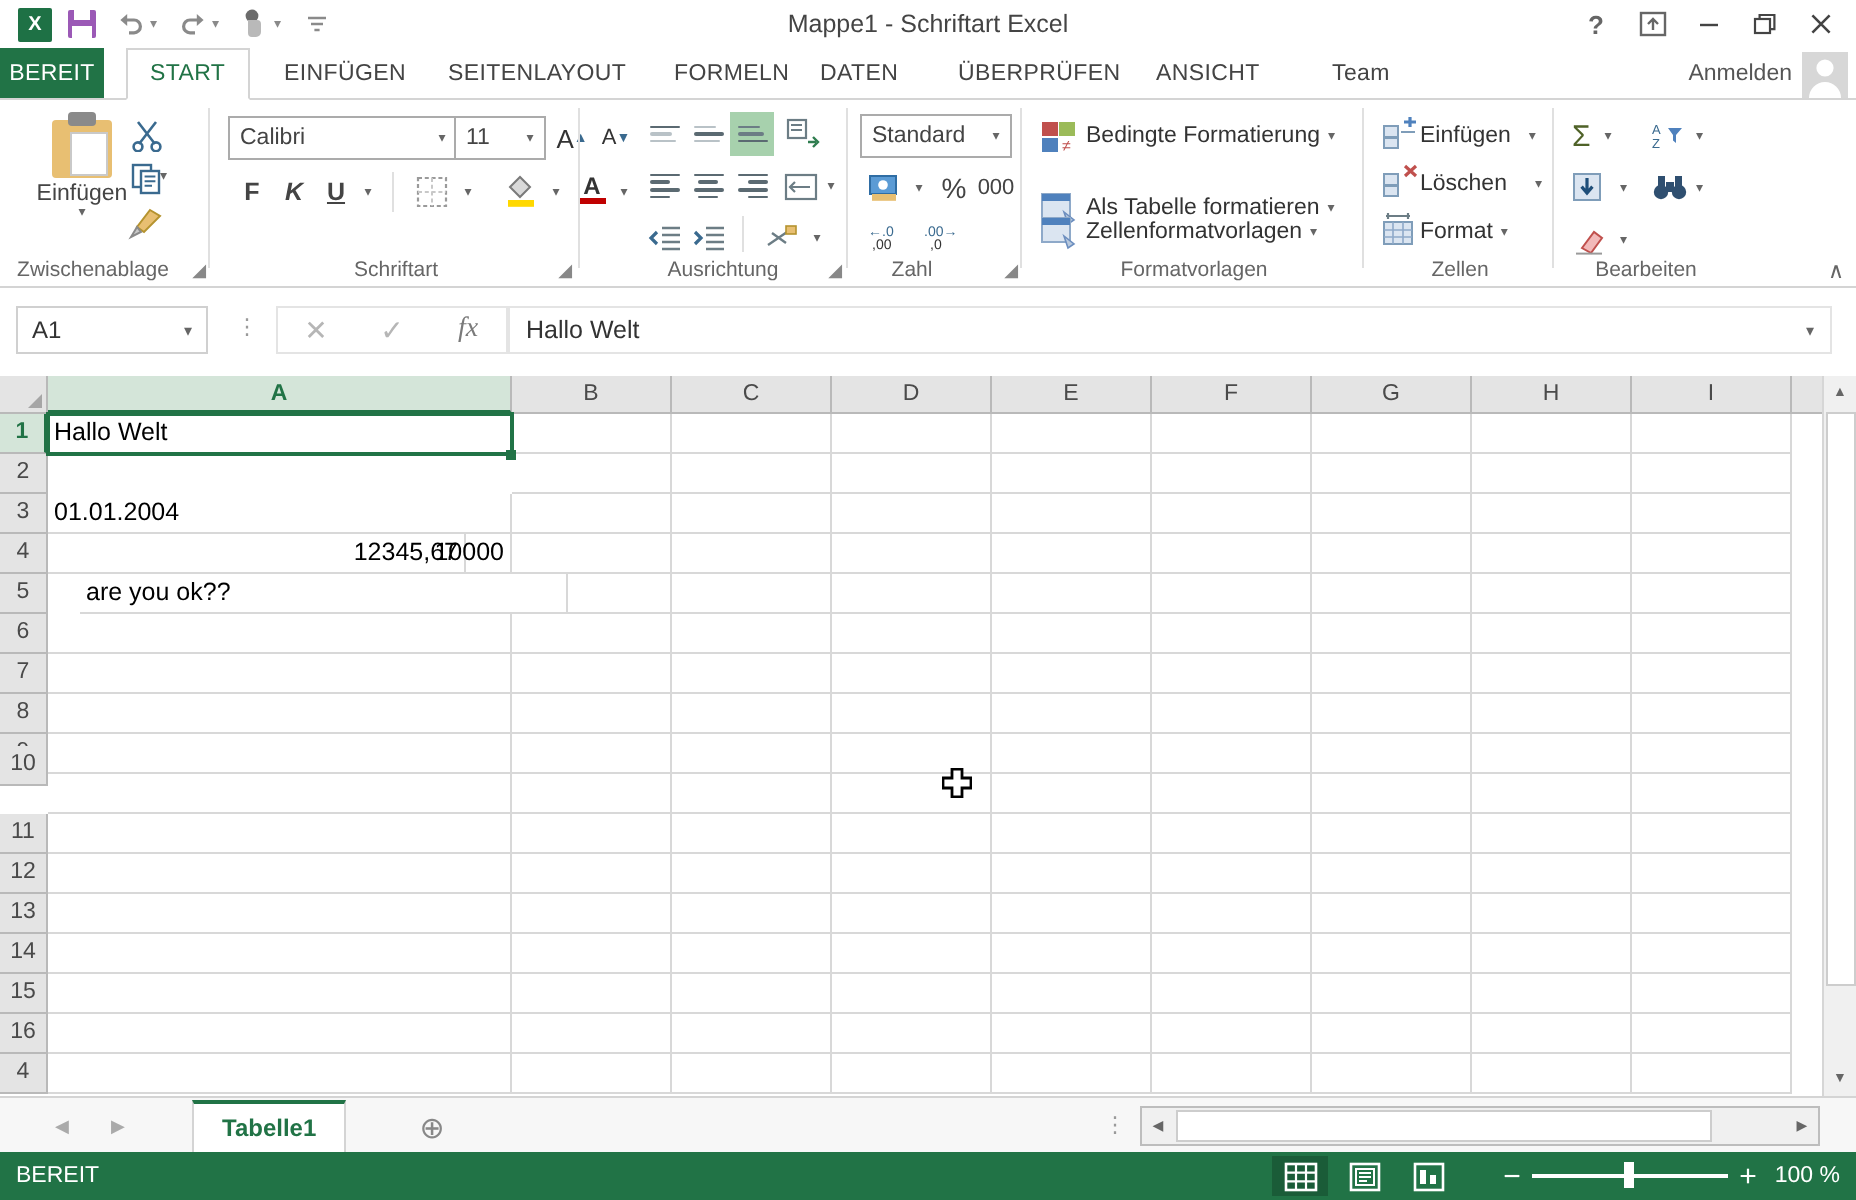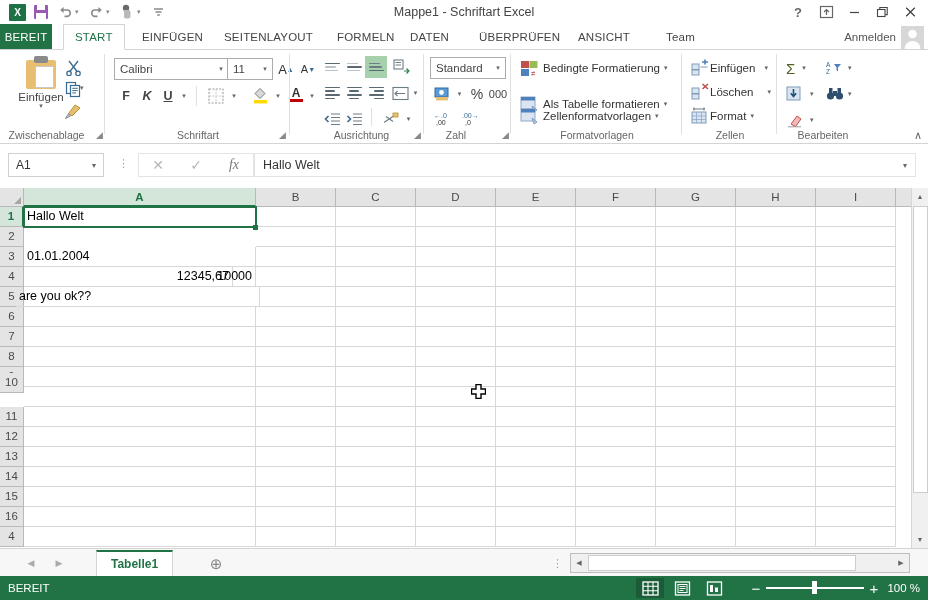--- a/index.html
+++ b/index.html
@@ -769,21 +769,21 @@
         <div class="cell" style="left: 576px; top: 339px; width: 80px;"></div>
         <div class="cell" style="left: 656px; top: 339px; width: 80px;"></div>
         <div class="cell" style="left: 736px; top: 339px; width: 80px;"></div>
         <div class="cell" style="left: 816px; top: 339px; width: 80px;"></div>
       </div>
 
     <div class="cell" style="left:24px;top:19px;width:232px;">Hallo Welt</div>
     <div class="cell num" style="left:24px;top:39px;width:209px;margin-top:40px;">12345,67</div>
     <div class="cell" style="left:24px;top:59px;width:232px;">01.01.2004</div>
     <div class="cell num" style="left:24px;top:79px;width:232px;">10000</div>
-    <div class="cell" style="left:16px;top:99px;width:244px;">are you ok??</div>
+    <div class="cell" style="left:40px;top:99px;width:244px;">are you ok??</div>
 
     <div class="selbox" style="left:23px;top:18px;width:234px;height:22px;"></div>
     <div class="selhandle" style="left:253px;top:37px;"></div>
 
     <svg class="cursor-plus" style="left:471px;top:196px;" viewBox="0 0 15 15">
       <path d="M5 0.5 H10 V5 H14.5 V10 H10 V14.5 H5 V10 H0.5 V5 H5 Z" fill="#fff" stroke="#000" stroke-width="1.4"></path>
     </svg>
   </div>
 
   <div class="vsb">

